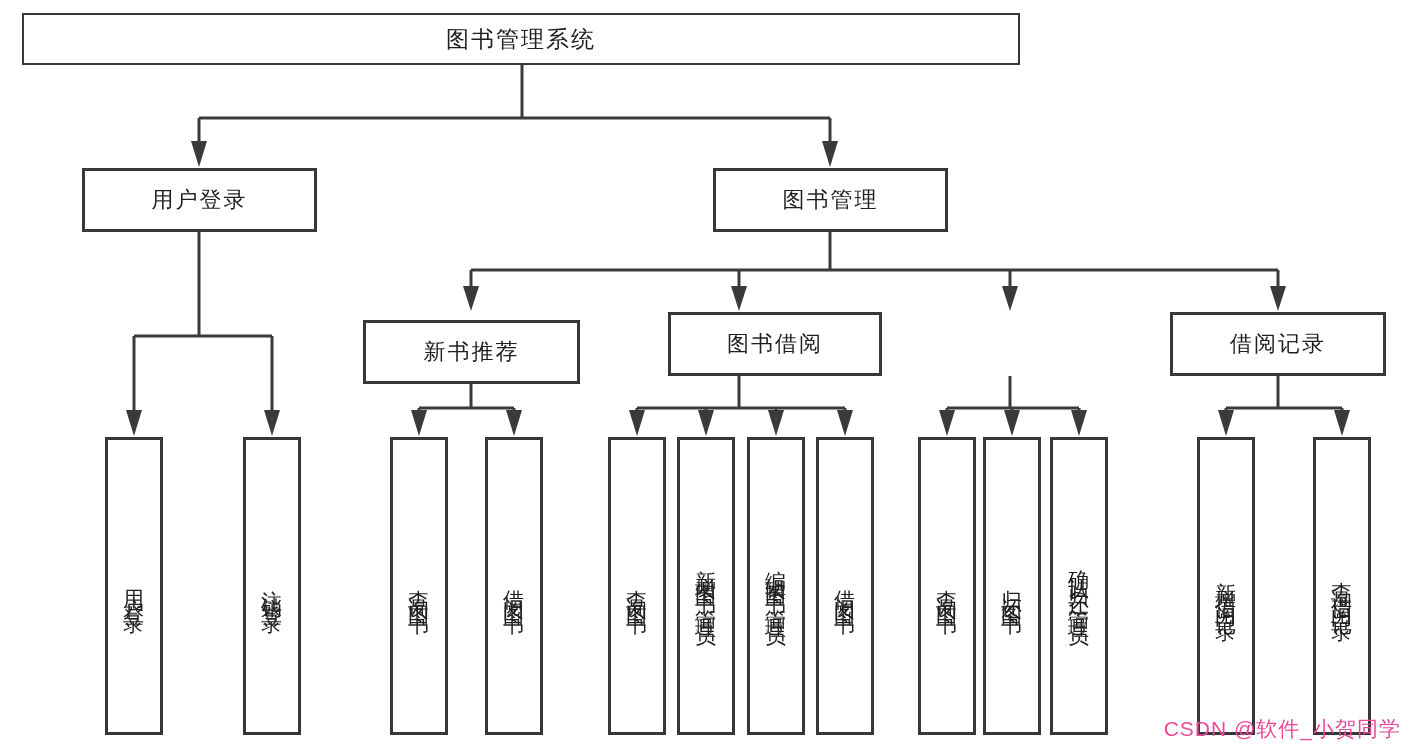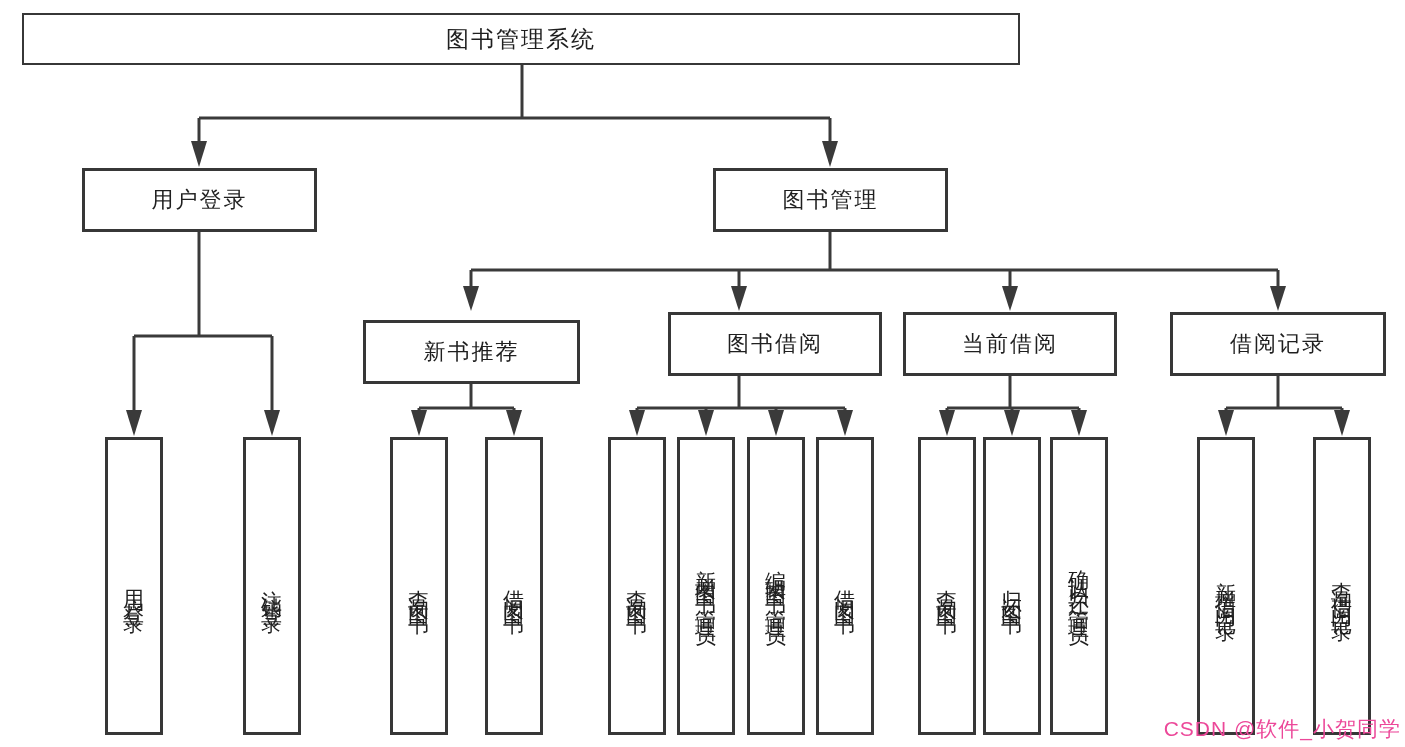--- a/index.html
+++ b/index.html
@@ -164,23 +164,20 @@
   <div class="box n-mgmt">
     <span>图书管理</span>
   </div>
 
   <div class="box n-newrec">
     <span>新书推荐</span>
   </div>
   <div class="box n-borrow">
     <span>图书借阅</span>
   </div>
-  <div class="box n-curr">
-    <span>当前借阅</span>
-  </div>
   <div class="box n-record">
     <span>借阅记录</span>
   </div>
 
   <div class="box vert leaf l1">
     <span>用户登录</span>
   </div>
   <div class="box vert leaf l2">
     <span>注销登录</span>
   </div>

